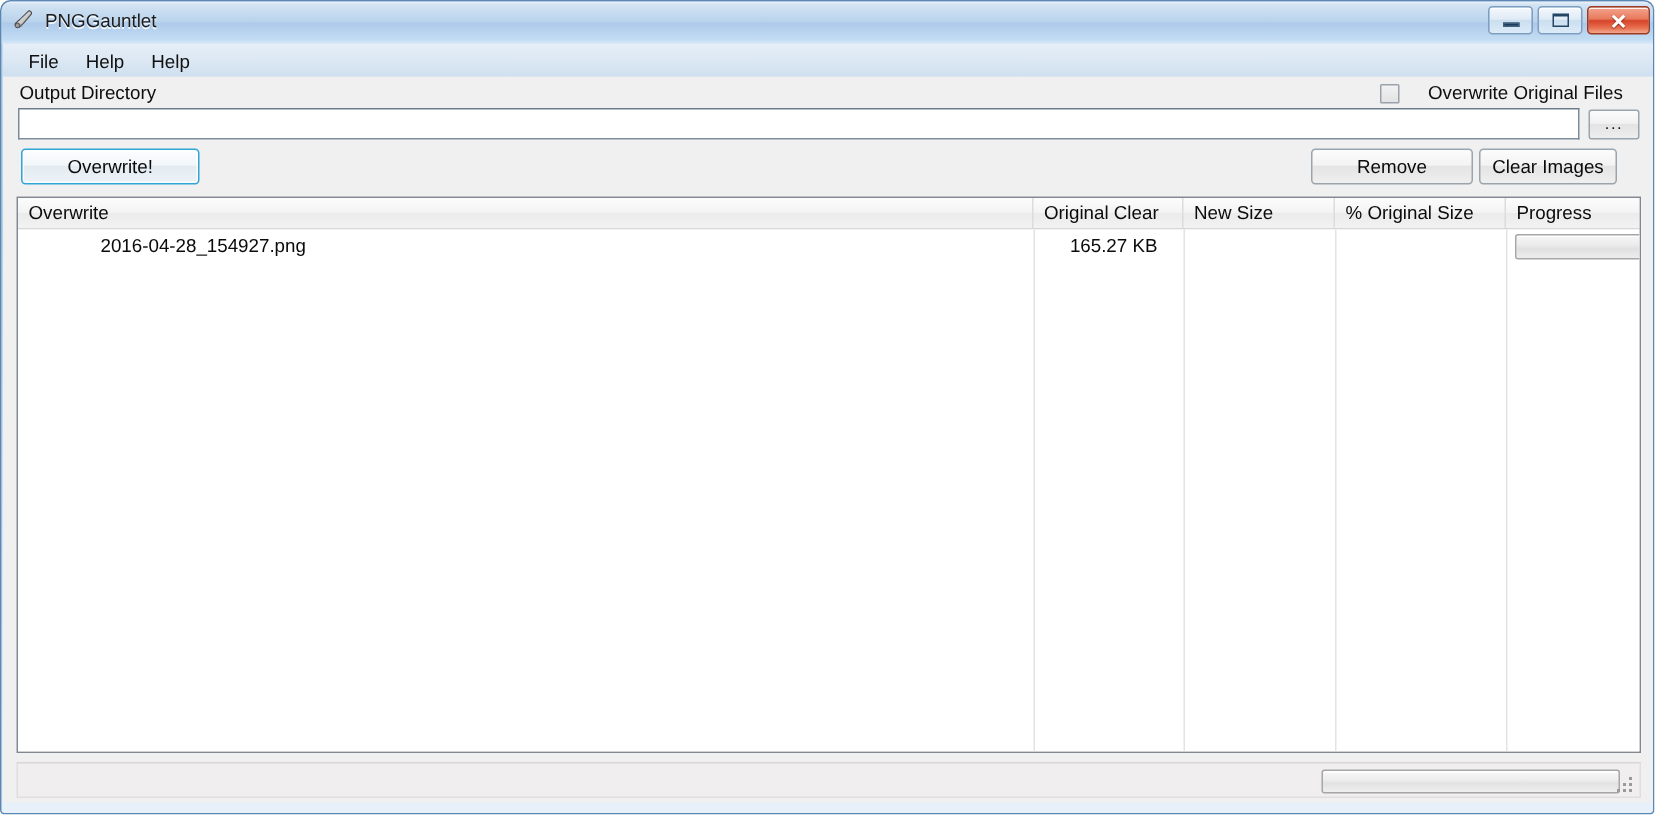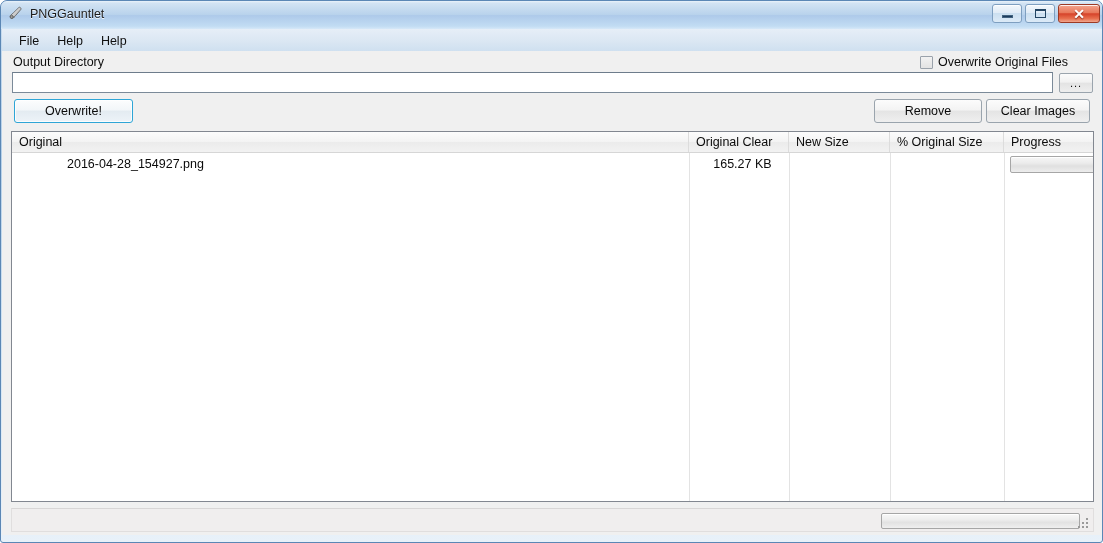--- a/index.html
+++ b/index.html
@@ -147,21 +147,21 @@
     white-space: nowrap;
   }
 
   
   #overwrite-group {
     position: absolute;
     left: 918px;
     top: 4px;
     display: flex;
     align-items: center;
-    gap: 5px;
+    gap: 19px;
     white-space: nowrap;
   }
   .checkbox {
     width: 13px;
     height: 13px;
     box-sizing: border-box;
     border: 1px solid #9aa2ab;
     background: linear-gradient(to bottom, #f2f2f2 0%, #e3e3e3 100%);
     border-radius: 1px;
   }
@@ -233,21 +233,21 @@
     border: 1px solid #9aa4ad;
     border-radius: 3px;
     background: linear-gradient(to bottom, #fcfcfc 0%, #f3f3f3 46%, #e4e4e4 50%, #efefef 100%);
     font-family: "Liberation Sans", sans-serif;
     font-size: 12.5px;
     color: #0a0a0a;
     cursor: default;
   }
   #add-images-button { left: 756px; width: 112px; }
   #remove-button     { left: 872px; width: 108px; }
-  #clear-images-button { left: 984px; width: 104px; }
+  #clear-images-button { left: 984px; width: 92px; }
 
   
   #list-view {
     position: absolute;
     left: 9px;
     top: 80px;
     width: 1083px;
     height: 371px;
     box-sizing: border-box;
     border: 1px solid #828790;
@@ -410,21 +410,21 @@
     <button id="browse-button">...</button>
 
     <button id="optimize-button">Overwrite!</button>
 
     <button class="action-button" id="remove-button">Remove</button>
     <button class="action-button" id="clear-images-button">Clear Images</button>
 
     <div id="list-view">
 
       <div id="list-header">
-        <div class="col-header" style="width:677px">Original</div>
+        <div class="col-header" style="width:677px">Overwrite</div>
         <div class="col-header" style="width:100px">Original Clear</div>
         <div class="col-header" style="width:101px">New Size</div>
         <div class="col-header" style="width:114px">% Original Size</div>
         <div class="col-header" style="width:89px;border-right:none">Progress</div>
       </div>
 
       <div id="list-body">
         <div class="grid-line" style="left:677px"></div>
         <div class="grid-line" style="left:777px"></div>
         <div class="grid-line" style="left:878px"></div>

